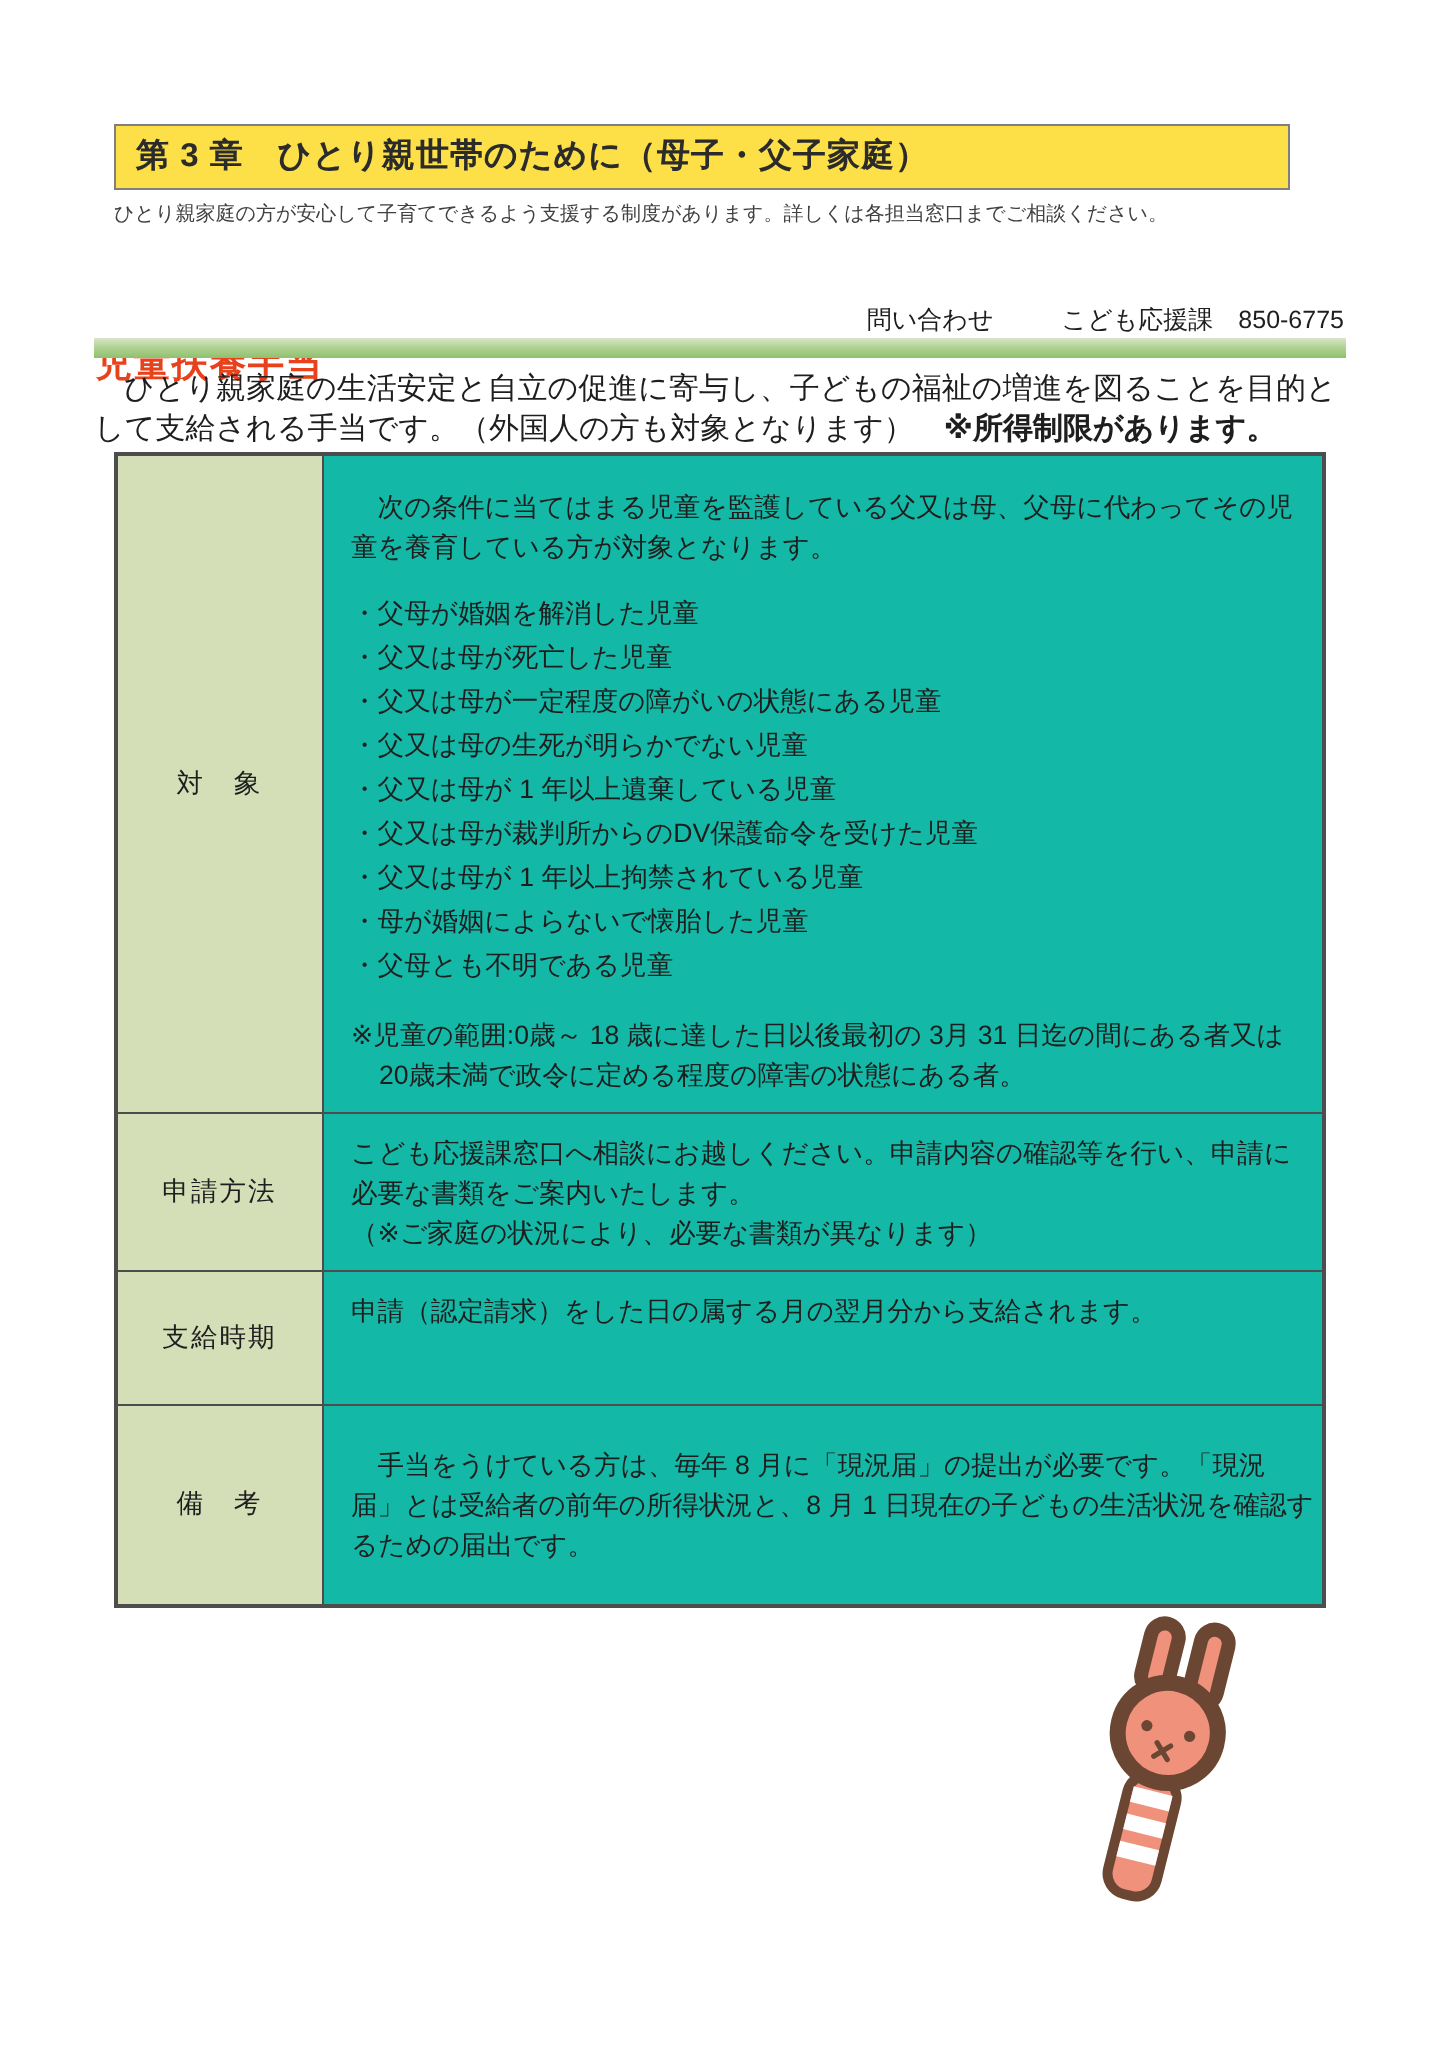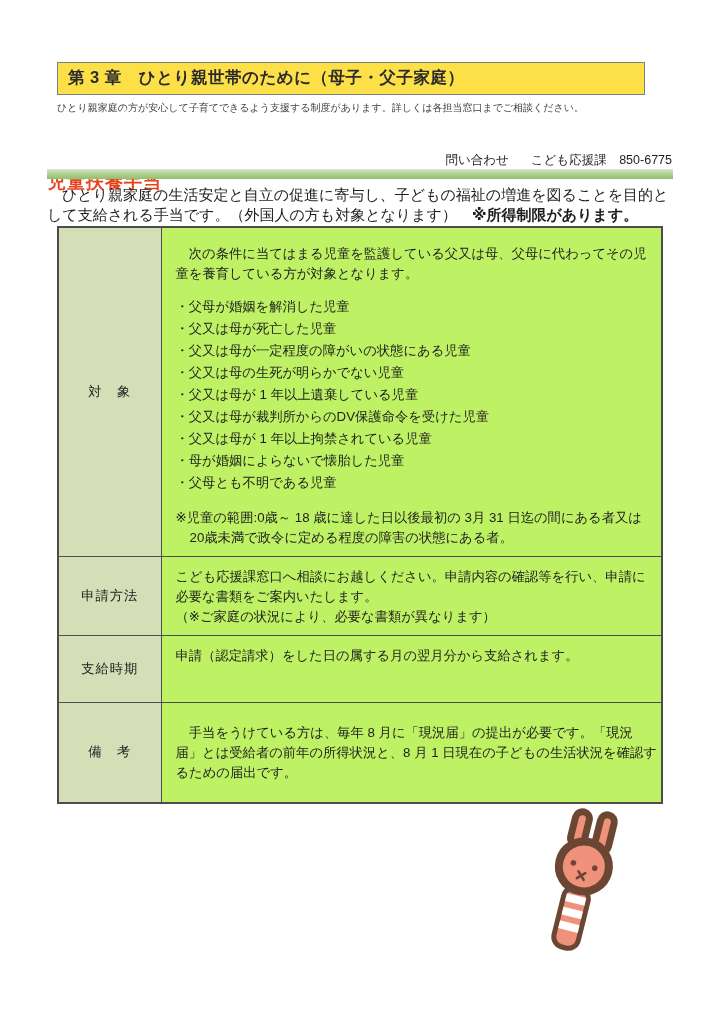--- a/index.html
+++ b/index.html
@@ -22,21 +22,21 @@
     font-size:10px; line-height:19px; color:#404040;
   }
 
   
   .section-title {
     position:absolute; left:48px; top:145px;
     font-size:18px; font-weight:bold; color:#e8421c; letter-spacing:1px;margin-top:25px;
   }
   .contact-line {
     position:absolute; right:47px; top:152px;
-    font-size:12.5px; color:#1e1e1e; display:flex; gap:22px;
+    font-size:12.5px; color:#1e1e1e; display:flex; gap:34px;
   }
   .green-bar {
     position:absolute; left:47px; top:169px; width:626px; height:10px;
     background:linear-gradient(to bottom,#d9e6c8 0%,#b2d396 45%,#8fc06d 100%);
   }
   .section-desc {
     position:absolute; left:47px; top:185px; width:630px;
     font-size:15px; line-height:20px; color:#1e1e1e;
   }
   .section-desc b { font-weight:bold; }
@@ -49,21 +49,21 @@
   }
   .info-table td, .info-table th {
     border:1px solid #4d4d4d; font-size:13.3px; color:#1e1e1e;
   }
   .info-table th {
     width:103px; background:#d4deb7; font-weight:400;
     text-align:center; vertical-align:middle; letter-spacing:1px;
   }
   .info-table td.cell {
     vertical-align:top; padding:10px 4px 8px 14px; line-height:20px;
-    background:#bef264;
+    background:#14b8a6;
   }
   .row-target  { height:294px; }
   .row-apply   { height:74px; }
   .row-payment { height:67px; }
   .row-remarks { height:100px; }
   .row-remarks td.cell { vertical-align:middle; }
 
   .cell-intro { margin:6px 0 12px 0; }
   .bullet-line { line-height:22px; }
   .cell-note { margin-top:14px; }

